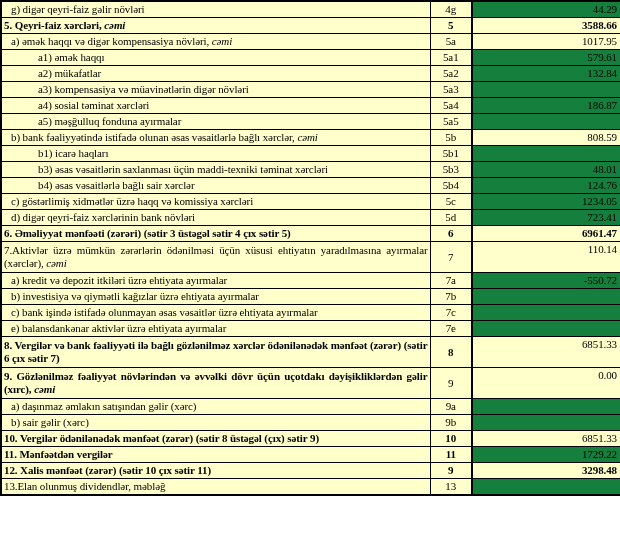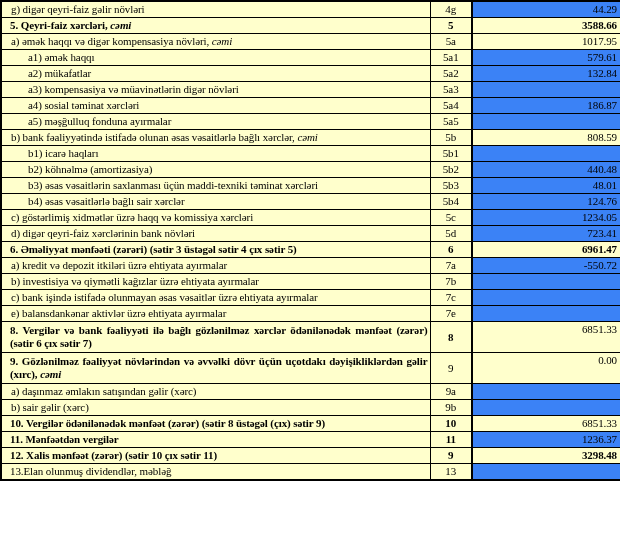--- a/index.html
+++ b/index.html
@@ -32,29 +32,29 @@
     padding: 0 2px;
     height: 15px;
     line-height: 1.15;
     vertical-align: middle;
     overflow: hidden;
   }
   td.label-cell {
     background: var(--hl, #FFFFCC);
     text-align: left;
   }
-  td.label-cell.ind0 { padding-left: 8px; }
+  td.label-cell.ind0 { padding-left: 2px; }
   td.label-cell.ind1 { padding-left: 9px; }
-  td.label-cell.ind2 { padding-left: 26px; }
+  td.label-cell.ind2 { padding-left: 36px; }
   td.code-cell {
     background: var(--hl, #FFFFCC);
     text-align: center;
   }
   td.value-cell {
-    background: #3b82f6;
+    background: #15803d;
     text-align: right;
     border-left: 2px solid #000;
     padding-right: 3px;
   }
   td.value-cell.bg-y { background: var(--hl, #FFFFCC); }
   .b { font-weight: bold; }
   .sfx { font-style: italic; }
   tr.tall td { height: 29px; }
   tr.tall td.label-cell { text-align: justify; }
   tr.tall td.value-cell { vertical-align: top; padding-top: 1px; }
@@ -114,25 +114,20 @@
     <td class="label-cell ind1"><span class="lbl">b) bank fəaliyyətində istifadə olunan əsas vəsaitlərlə bağlı xərclər, </span><span class="sfx">cəmi</span></td>
     <td class="code-cell">5b</td>
     <td class="value-cell bg-y">808.59</td>
   </tr>
         <tr>
     <td class="label-cell ind2"><span class="lbl">b1) icarə haqları</span><span class="sfx"></span></td>
     <td class="code-cell">5b1</td>
     <td class="value-cell"></td>
   </tr>
         <tr>
-    <td class="label-cell ind2"><span class="lbl">b2) köhnəlmə (amortizasiya)</span><span class="sfx"></span></td>
-    <td class="code-cell">5b2</td>
-    <td class="value-cell">440.48</td>
-  </tr>
-        <tr>
     <td class="label-cell ind2"><span class="lbl">b3) əsas vəsaitlərin saxlanması üçün maddi-texniki təminat xərcləri</span><span class="sfx"></span></td>
     <td class="code-cell">5b3</td>
     <td class="value-cell">48.01</td>
   </tr>
         <tr>
     <td class="label-cell ind2"><span class="lbl">b4) əsas vəsaitlərlə bağlı sair xərclər</span><span class="sfx"></span></td>
     <td class="code-cell">5b4</td>
     <td class="value-cell">124.76</td>
   </tr>
         <tr>
@@ -142,20 +137,25 @@
   </tr>
         <tr>
     <td class="label-cell ind1"><span class="lbl">d) digər qeyri-faiz xərclərinin bank növləri</span><span class="sfx"></span></td>
     <td class="code-cell">5d</td>
     <td class="value-cell">723.41</td>
   </tr>
         <tr>
     <td class="label-cell ind0 b"><span class="lbl">6. Əməliyyat mənfəəti (zərəri) (sətir 3 üstəgəl sətir 4 çıx sətir 5)</span><span class="sfx"></span></td>
     <td class="code-cell b">6</td>
     <td class="value-cell b bg-y">6961.47</td>
+  </tr>
+        <tr class="tall">
+    <td class="label-cell ind0"><span class="lbl">7.Aktivlər üzrə mümkün zərərlərin ödənilməsi üçün xüsusi ehtiyatın yaradılmasına ayırmalar (xərclər), </span><span class="sfx">cəmi</span></td>
+    <td class="code-cell">7</td>
+    <td class="value-cell bg-y">110.14</td>
   </tr>
         <tr>
     <td class="label-cell ind1"><span class="lbl">a) kredit və depozit itkiləri üzrə ehtiyata ayırmalar</span><span class="sfx"></span></td>
     <td class="code-cell">7a</td>
     <td class="value-cell">-550.72</td>
   </tr>
         <tr>
     <td class="label-cell ind1"><span class="lbl">b) investisiya və qiymətli kağızlar üzrə ehtiyata ayırmalar</span><span class="sfx"></span></td>
     <td class="code-cell">7b</td>
     <td class="value-cell"></td>
@@ -191,21 +191,21 @@
     <td class="value-cell"></td>
   </tr>
         <tr>
     <td class="label-cell ind0 b"><span class="lbl">10. Vergilər ödənilənədək mənfəət (zərər) (sətir 8 üstəgəl (çıx) sətir 9)</span><span class="sfx"></span></td>
     <td class="code-cell b">10</td>
     <td class="value-cell bg-y">6851.33</td>
   </tr>
         <tr>
     <td class="label-cell ind0 b"><span class="lbl">11. Mənfəətdən vergilər</span><span class="sfx"></span></td>
     <td class="code-cell b">11</td>
-    <td class="value-cell">1236.37</td>
+    <td class="value-cell">1729.22</td>
   </tr>
         <tr>
     <td class="label-cell ind0 b"><span class="lbl">12. Xalis mənfəət (zərər) (sətir 10 çıx sətir 11)</span><span class="sfx"></span></td>
     <td class="code-cell b">9</td>
     <td class="value-cell b bg-y">3298.48</td>
   </tr>
         <tr>
     <td class="label-cell ind0"><span class="lbl">13.Elan olunmuş dividendlər, məbləğ</span><span class="sfx"></span></td>
     <td class="code-cell">13</td>
     <td class="value-cell"></td>

